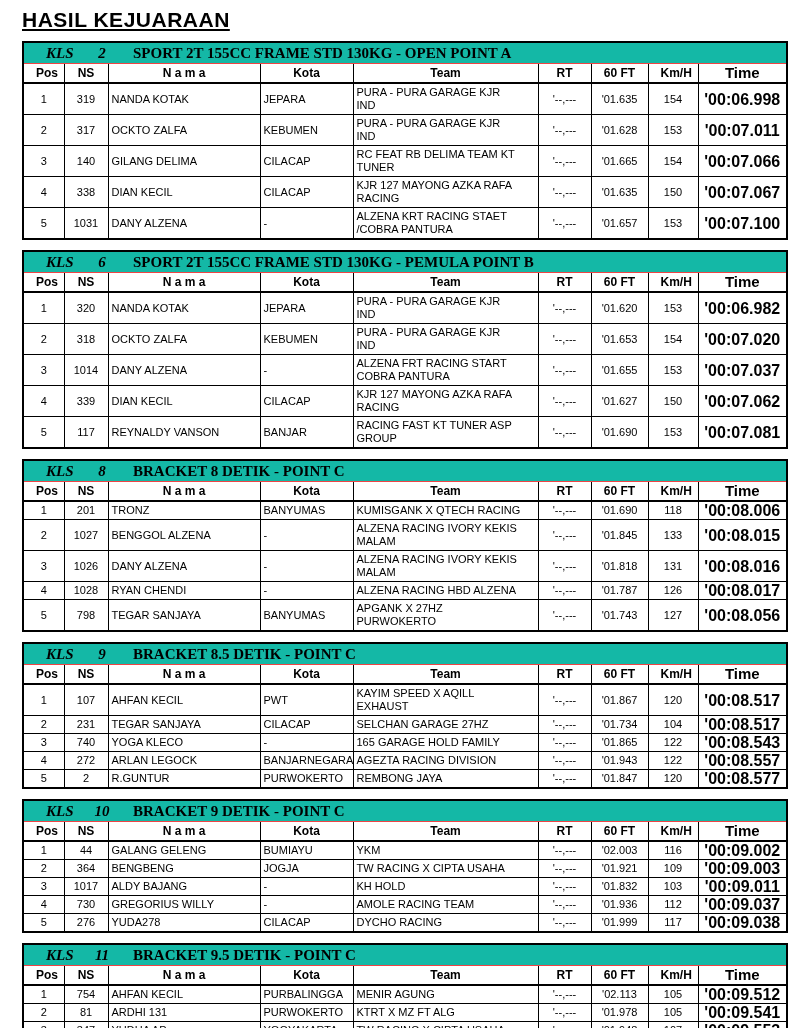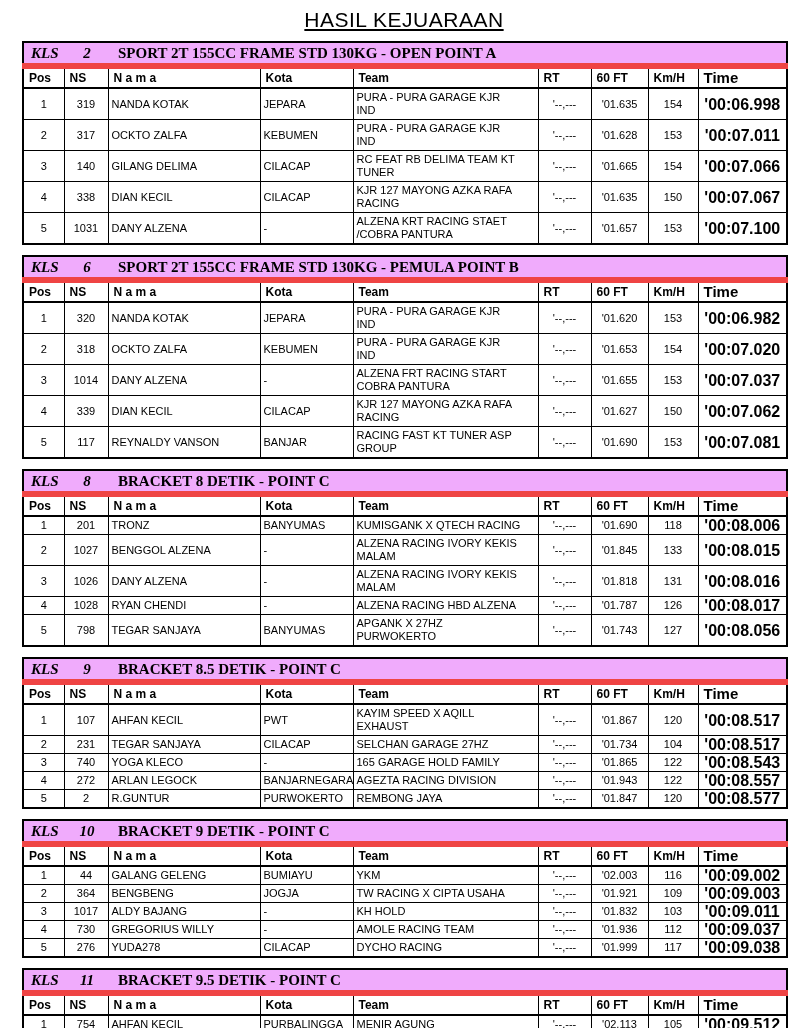--- a/index.html
+++ b/index.html
@@ -3,45 +3,45 @@
 <meta charset="utf-8">
 <style>
   html,body{margin:0;padding:0;}
   body{
     width:800px;height:1028px;box-sizing:border-box;
     background:#ffffff;color:#000;
     padding:6px 14px 0 22px;
     font-family:"Liberation Sans",sans-serif;
   }
   .page-title{
-    text-align:center;font-size:21px;font-weight:normal;
+    font-size:21px;font-weight:bold;
     text-decoration:underline;letter-spacing:.5px;
     margin:2px 0 9px 0;
   }
   table.results{
     table-layout:fixed;width:764px;border-collapse:collapse;
     border:2px solid #000;margin-bottom:10px;
   }
   col.c-pos{width:41px}  col.c-ns{width:44px}   col.c-nama{width:152px}
   col.c-kota{width:93px} col.c-team{width:185px}col.c-rt{width:53px}
   col.c-ft60{width:57px} col.c-kmh{width:50px}  col.c-time{width:89px}
 
-  .kls-td{background:#f0abfc;padding:2px 0;border-bottom:6px solid #ef4444;}
+  .kls-td{background:#14b8a6;padding:2px 15px;border-bottom:1px solid #ef4444;}
   .kls-flex{
     display:flex;align-items:baseline;
     font-family:"Liberation Serif",serif;font-weight:bold;font-size:15px;line-height:16px;
   }
   .kls-label{width:41px;padding-left:7px;font-style:italic;box-sizing:border-box;flex:none;}
   .kls-number{width:44px;text-align:center;font-style:italic;flex:none;}
   .kls-title{padding-left:9px;white-space:nowrap;}
 
   th{
     border:1px solid #000;border-bottom:2px solid #000;
-    font-size:12px;font-weight:bold;text-align:left;
-    padding:2px 5px;line-height:14px;overflow:hidden;
+    font-size:12px;font-weight:bold;text-align:center;
+    padding:2px 12px;line-height:14px;overflow:hidden;
   }
   th.c-time{font-size:15px;}
   td{
     border:1px solid #000;font-size:11px;line-height:13px;
     padding:2px 3px;vertical-align:middle;overflow:hidden;
   }
   td.c-pos,td.c-ns,td.c-rt,td.c-ft60,td.c-kmh,td.c-time{text-align:center;}
   td.c-nama,td.c-kota,td.c-team{text-align:left;}
   td.c-team{white-space:pre-line;}
   td.c-time{font-weight:bold;font-size:16px;}

